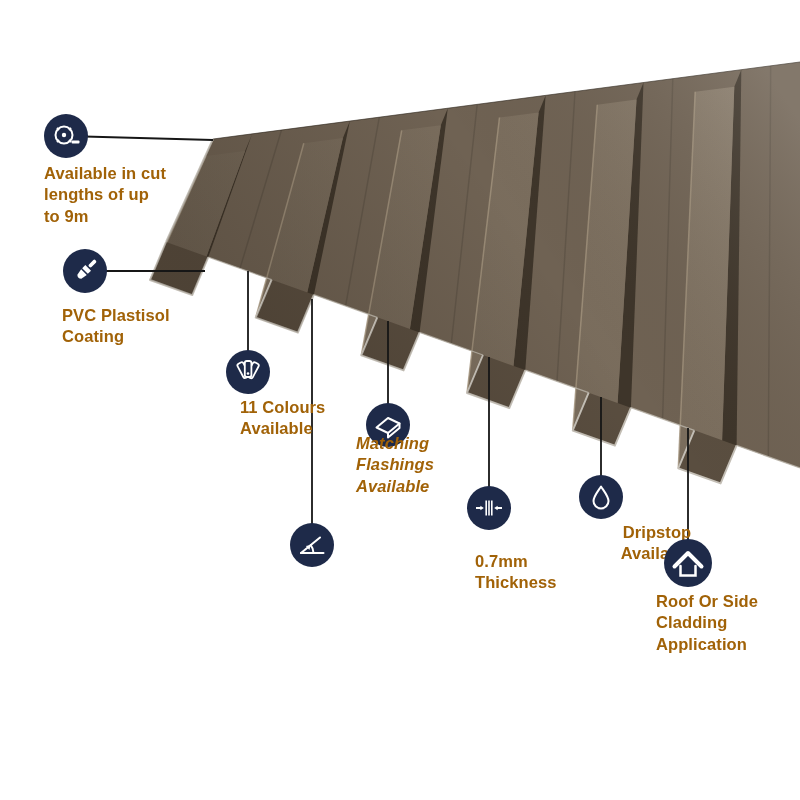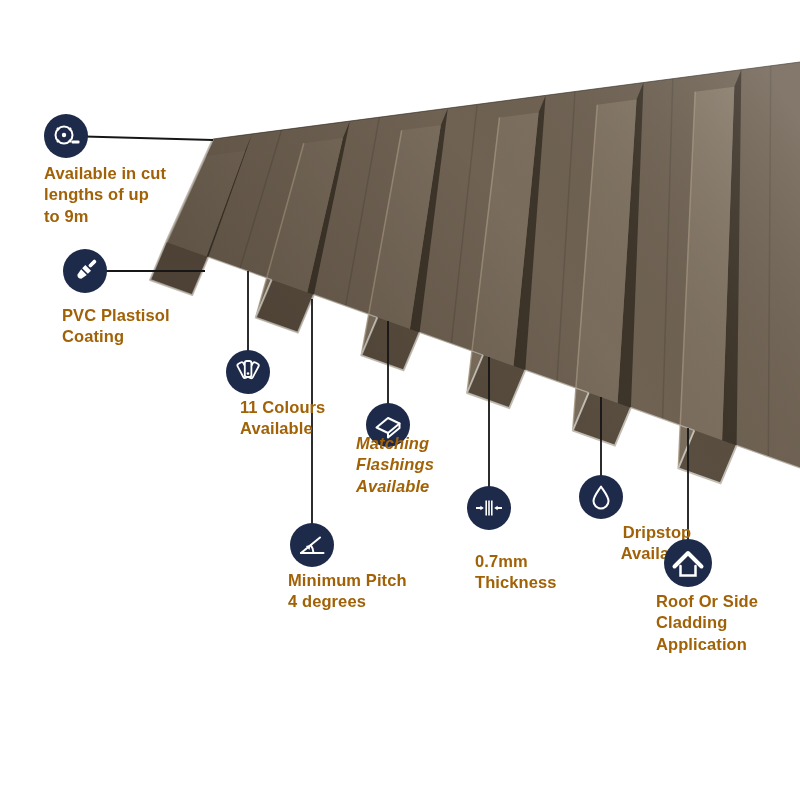--- a/index.html
+++ b/index.html
@@ -179,22 +179,20 @@
     <svg viewBox="0 0 44 44">
       <circle cx="22" cy="22" r="22" fill="#1e2a49"></circle>
       <g stroke="#fff" stroke-width="2" fill="none" stroke-linecap="round">
         <path d="M11,30 H33.5"></path>
         <path d="M11,30 L30,14.5"></path>
         <path d="M23.5,30 A12.5,12.5 0 0 0 20.7,22.1"></path>
       </g>
       <path d="M20.7,22.1 L15.9,22.9 L19.4,26.9 Z" fill="#fff"></path>
     </svg>
   </div>
-  <div class="callout-label" style="left:288px;top:570px;">Minimum Pitch
-4 degrees</div>
 
   <div class="icon-badge" style="left:366px;top:403px;">
     <svg viewBox="0 0 44 44">
       <circle cx="22" cy="22" r="22" fill="#1e2a49"></circle>
       <g stroke="#fff" stroke-width="2" fill="none" stroke-linejoin="round" stroke-linecap="round">
         <path d="M10.5,24.5 L22,15 L33.5,20.5 L22,30 Z"></path>
         <path d="M22,30 L22,34.5 L33.5,25 L33.5,20.5"></path>
       </g>
     </svg>
   </div>

